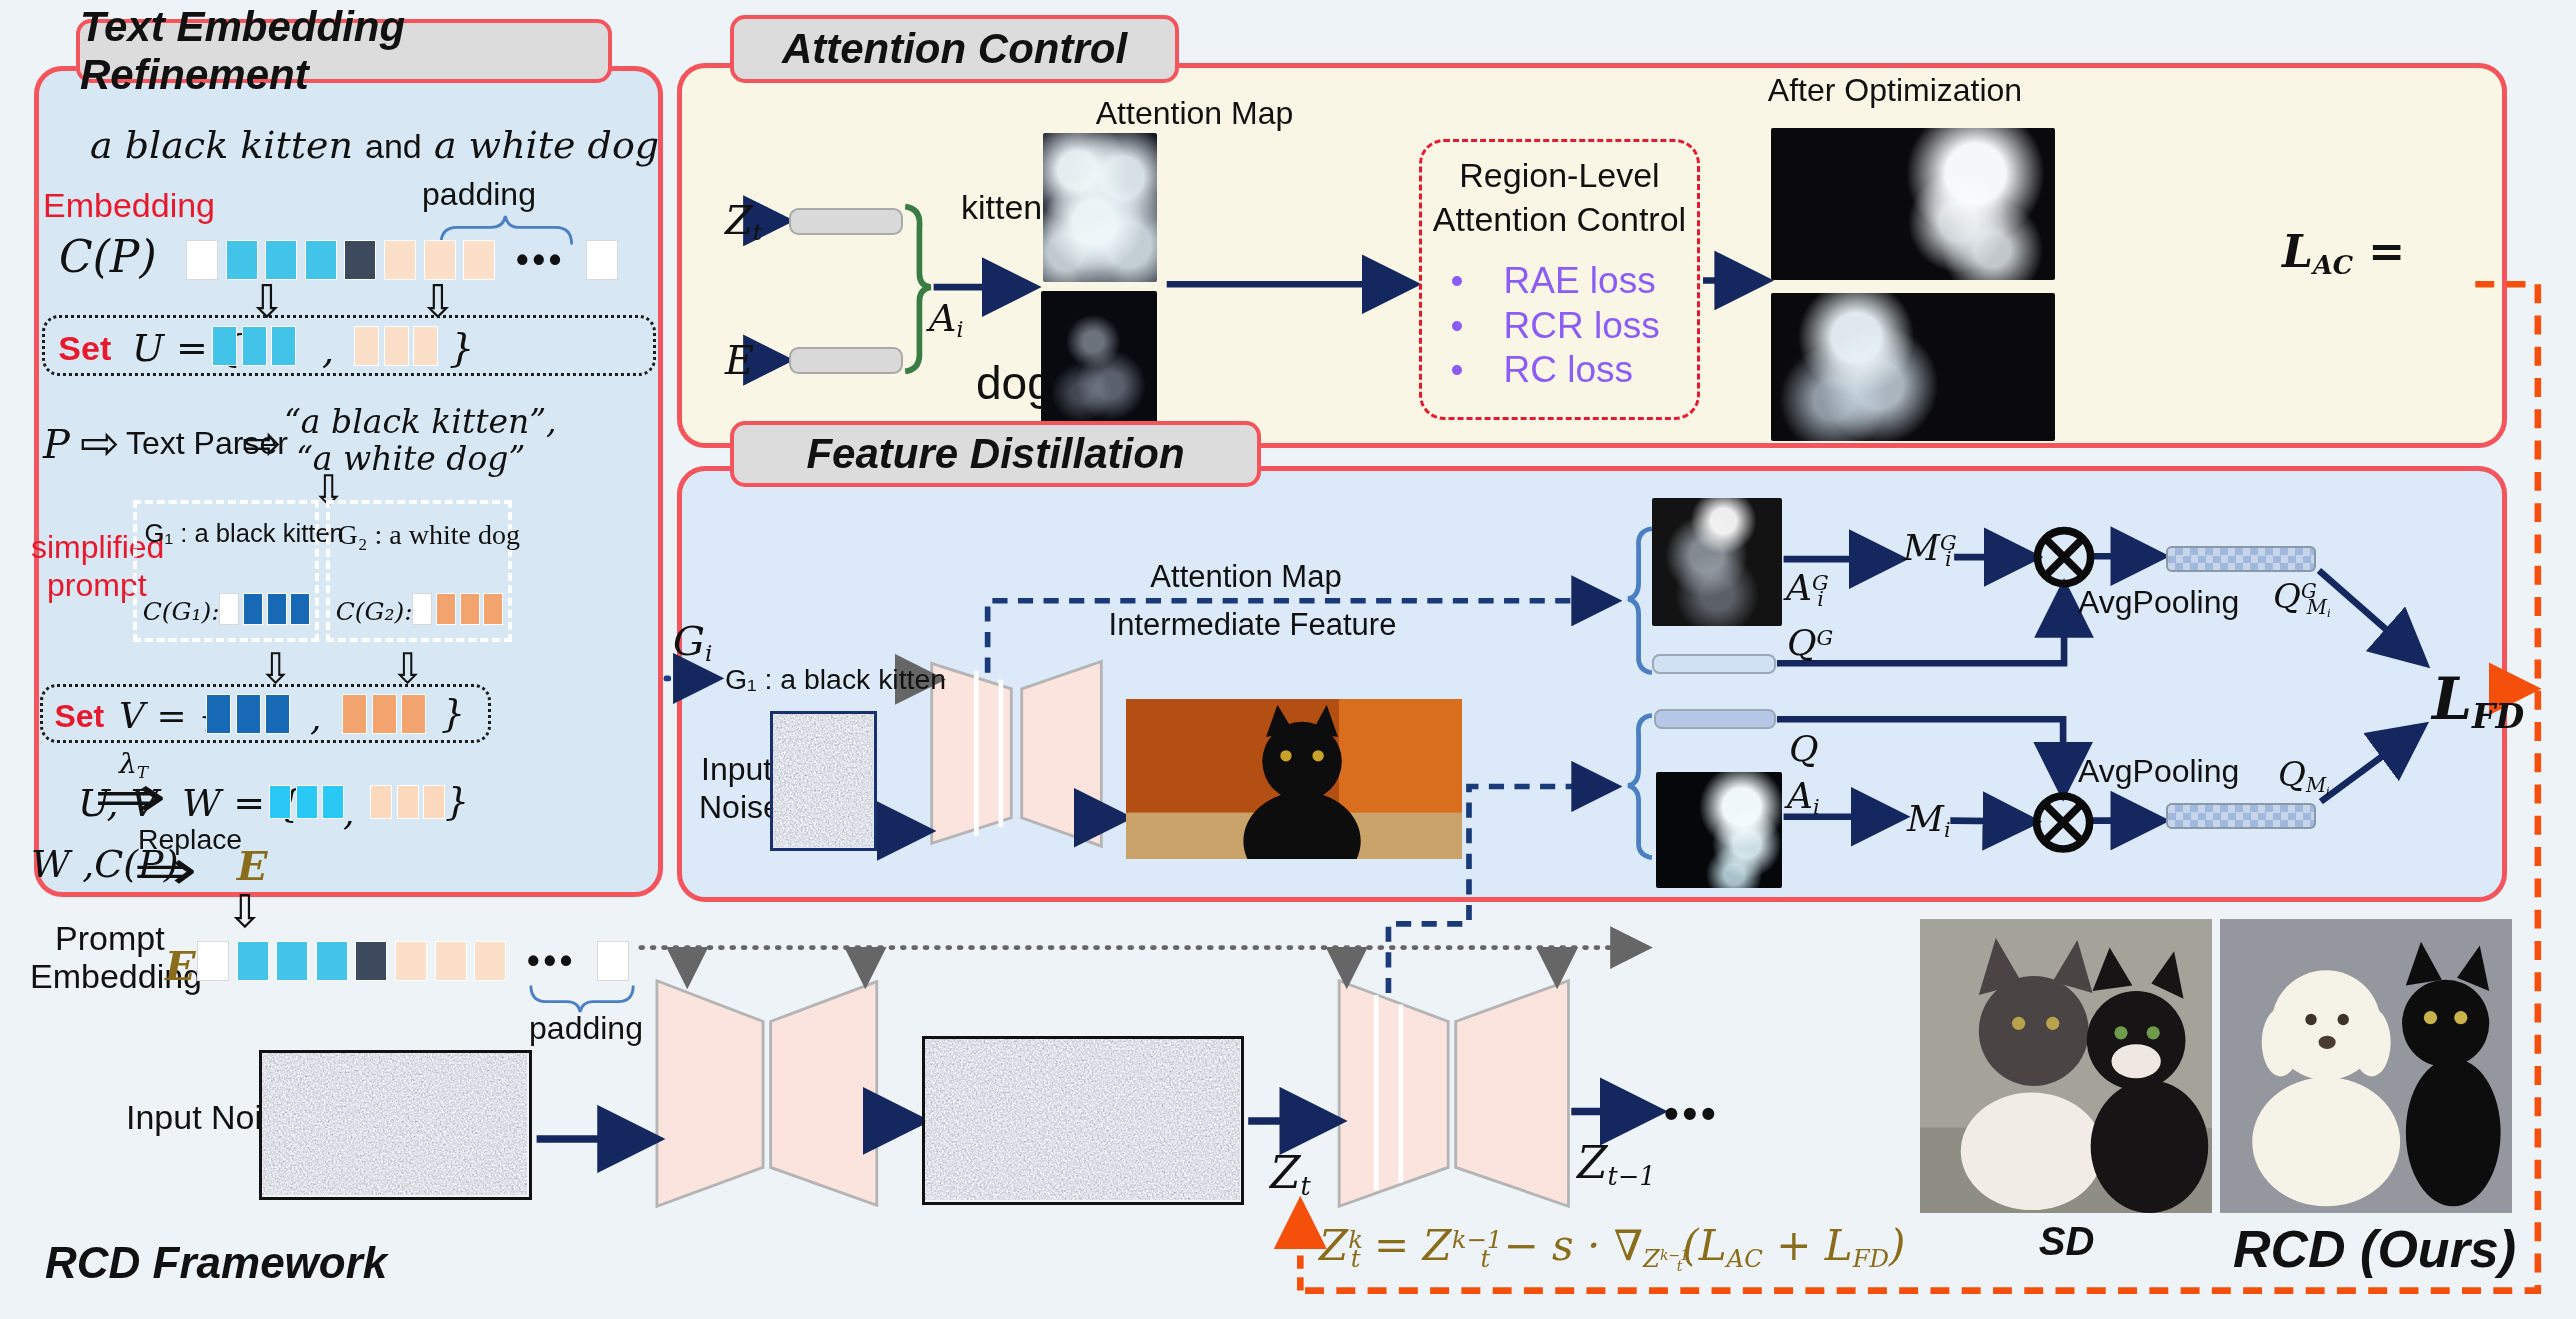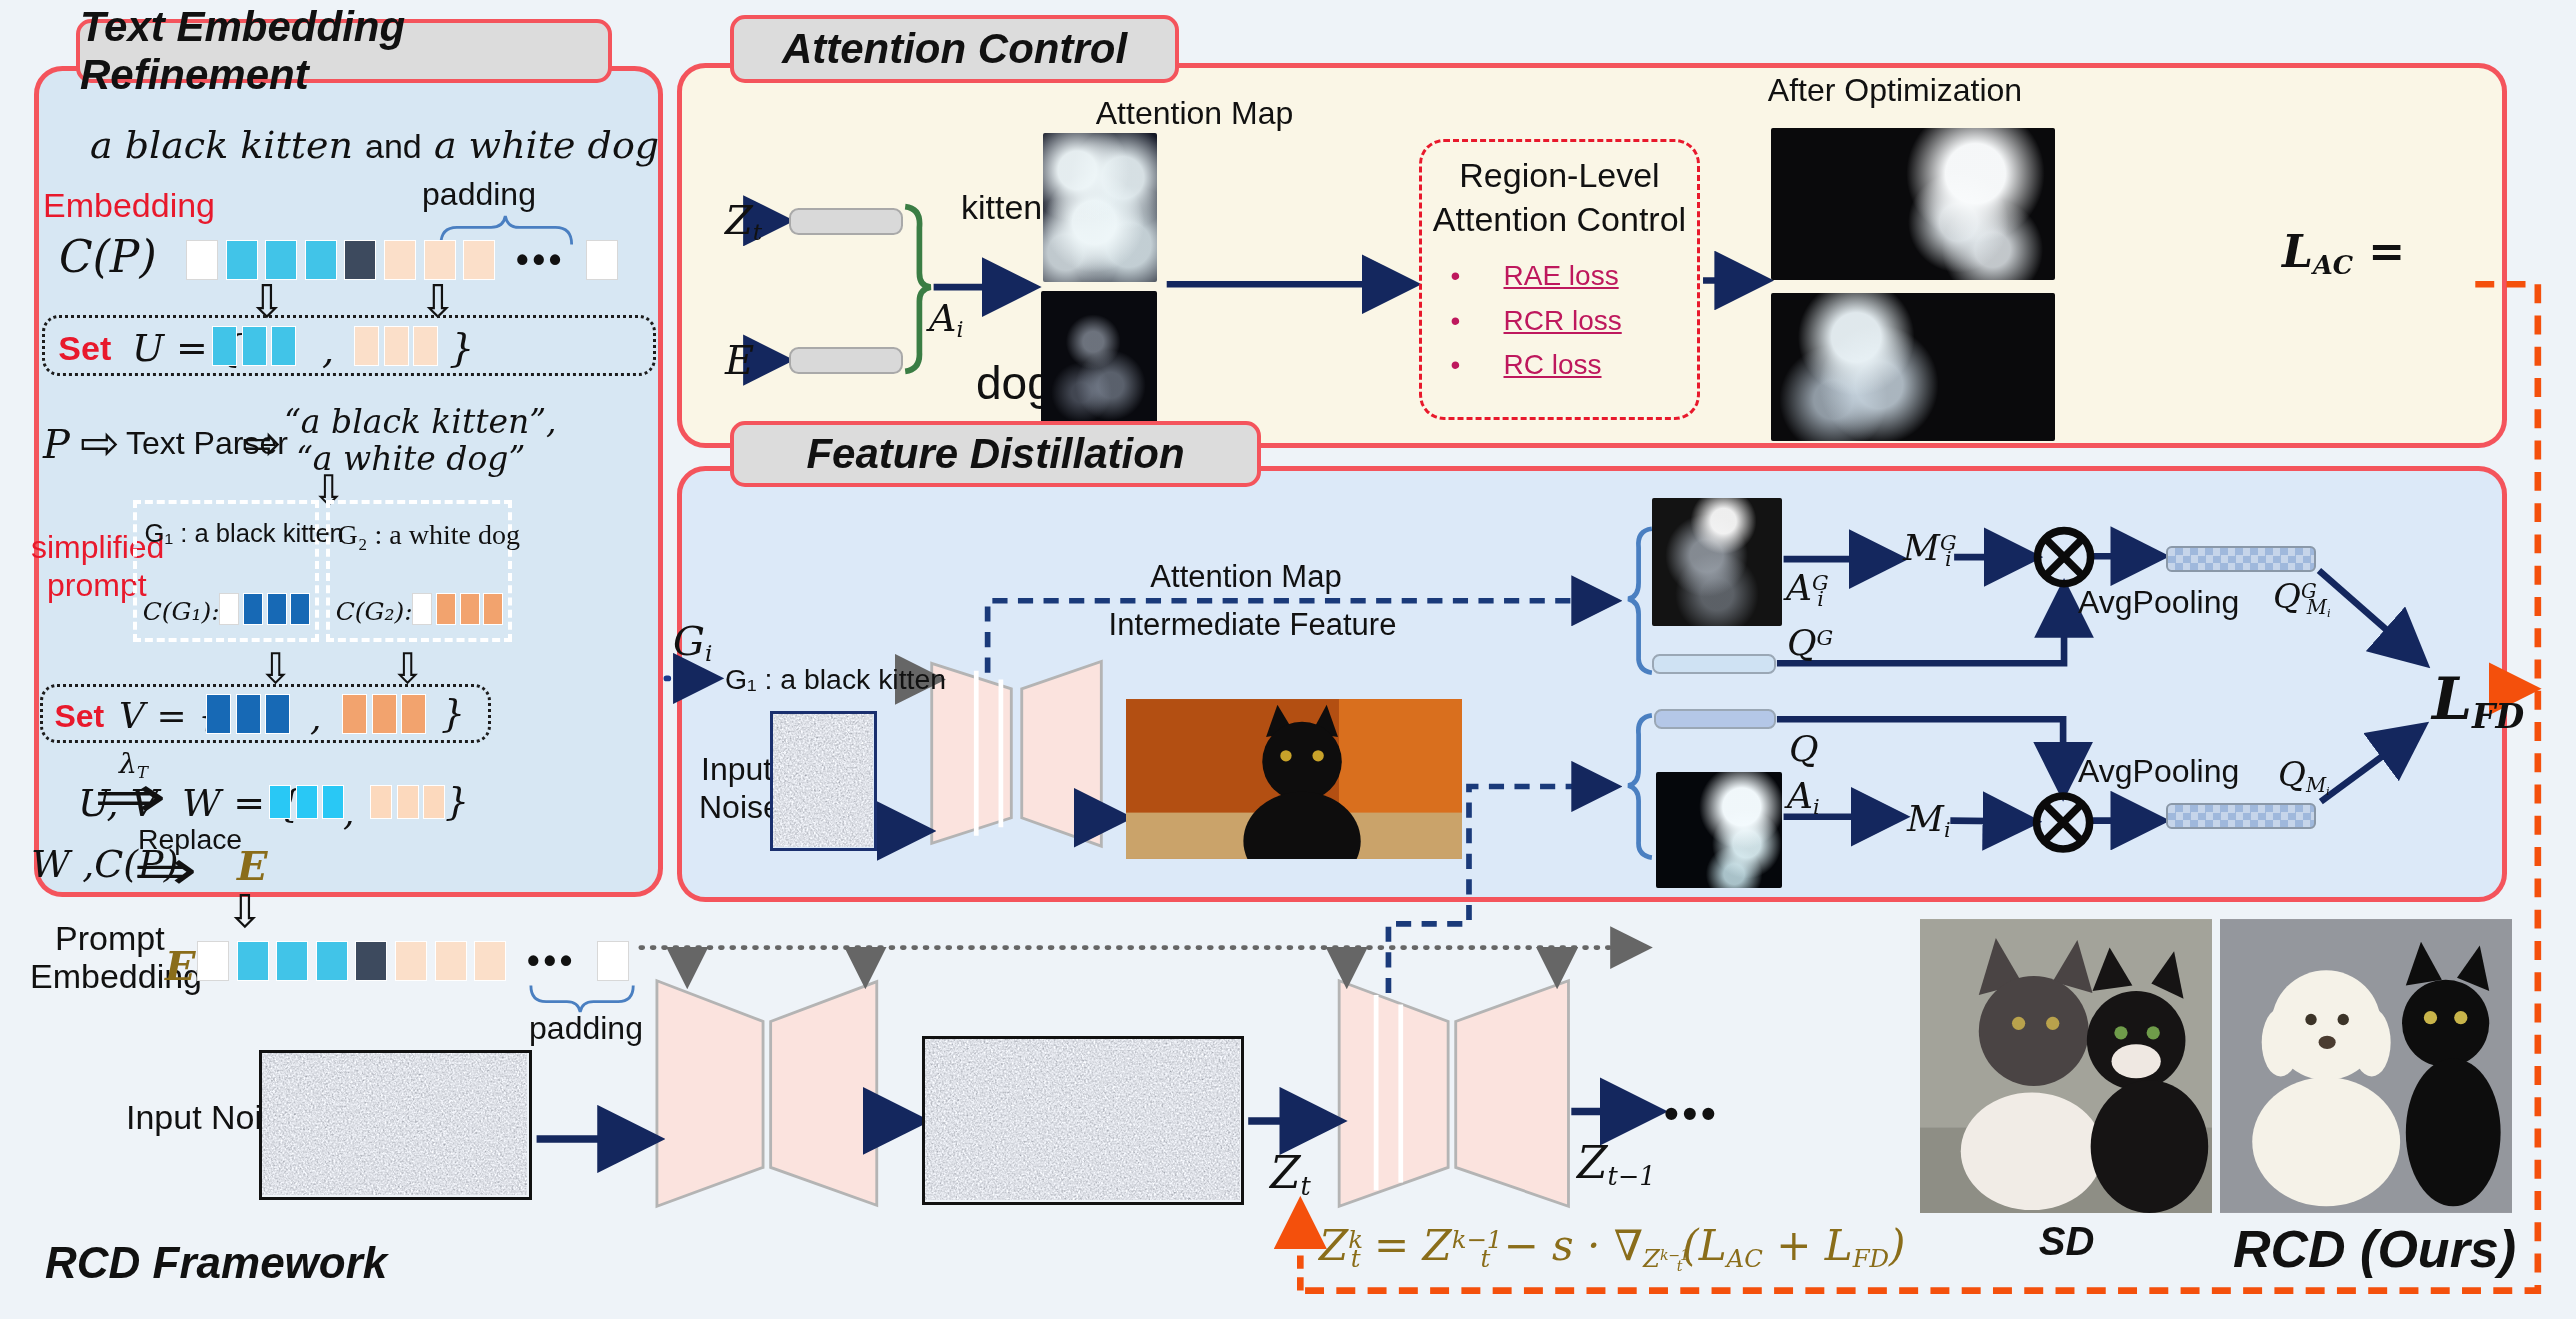--- a/index.html
+++ b/index.html
@@ -29,21 +29,21 @@
   .harrow{position:absolute;font-family:"DejaVu Sans",sans-serif;color:#111;}
   .graybar{position:absolute;background:#d9d9d9;border:2.8px solid #a9a9a9;border-radius:9.5px;box-sizing:border-box;}
   .bluebar{position:absolute;background:#cfe2f3;border:2.8px solid #9aa7b5;border-radius:7.6px;box-sizing:border-box;}
   .bluebar2{position:absolute;background:#b4c7e7;border:2.8px solid #9aa7b5;border-radius:7.6px;box-sizing:border-box;}
   .checkbar{position:absolute;border:2.8px solid #8a98a8;border-radius:5.7px;box-sizing:border-box;
             background:repeating-conic-gradient(#9fb8dc 0% 25%, #c6d5ea 0% 50%) 0 0 / 15px 15px;}
   .map{position:absolute;border-radius:1.9px;}
   .noise{position:absolute;box-sizing:border-box;}
   .photo{position:absolute;overflow:hidden;}
   .regionbox{position:absolute;border:3.8px dashed #e8192c;border-radius:25px;box-sizing:border-box;}
-  .bullet-row{position:absolute;font-size:28px;color:#be185d;text-decoration:underline;}
+  .bullet-row{position:absolute;font-size:37px;color:#8b5cf6;}
   .bullet-dot{display:inline-block;width:53px;text-align:left;padding-left:9.5px;}
 </style>
 </head>
 <body>
 
 <div id="stage">
 
   <svg width="2576" height="1319" viewBox="0 0 2718 1392" style="position:absolute;left:0;top:0;z-index:2;pointer-events:none;">
     <defs>
       <marker id="mNavy" markerWidth="9" markerHeight="9" refX="7" refY="4.5" orient="auto">

